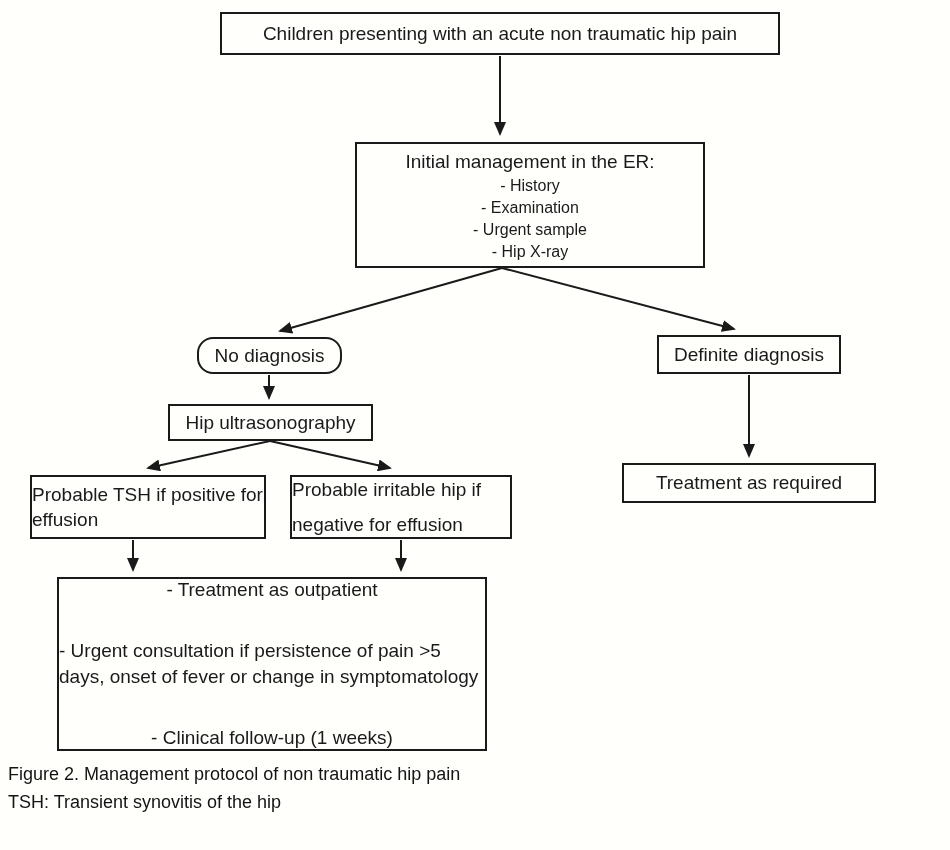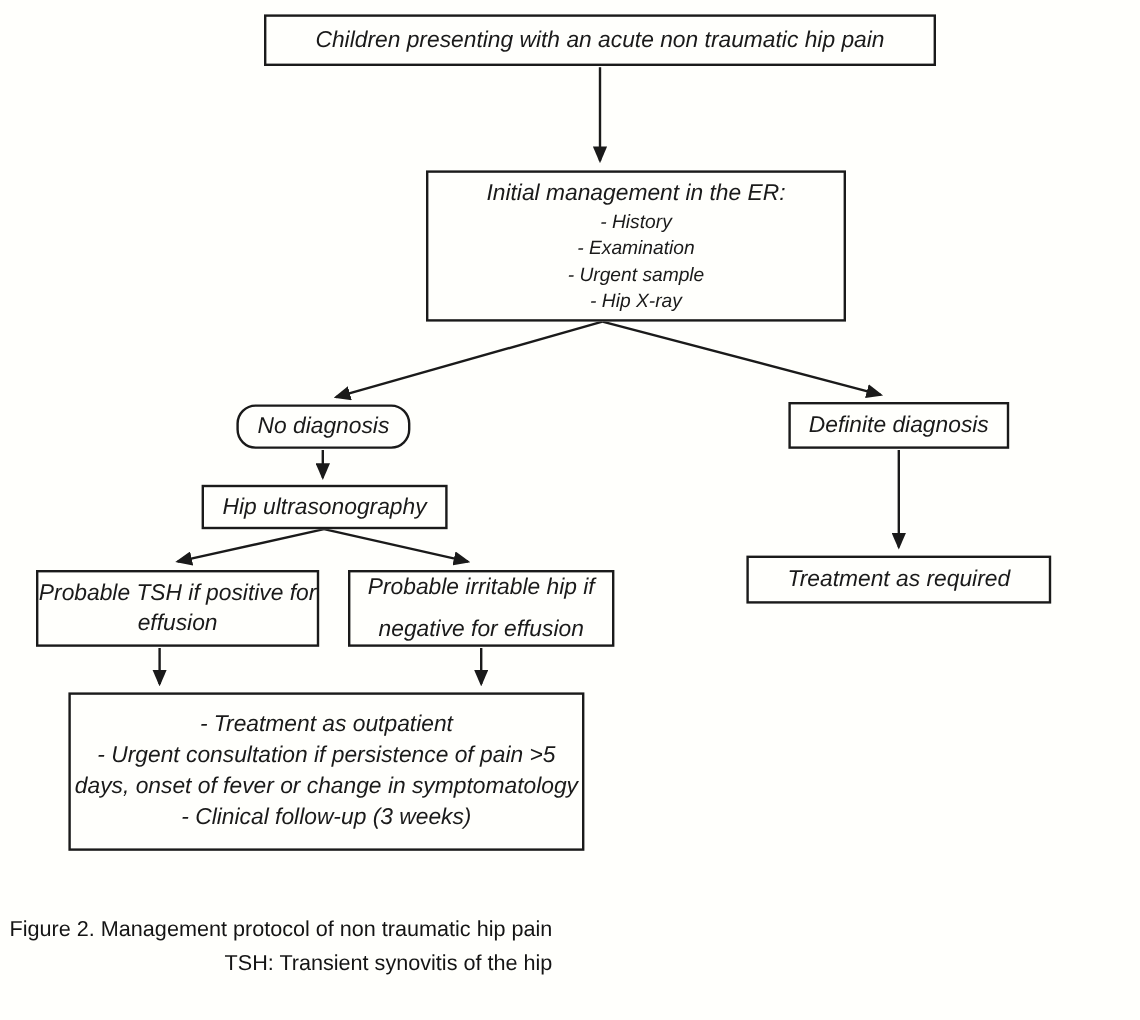--- a/index.html
+++ b/index.html
@@ -28,46 +28,44 @@
   }
   .node {
     position: absolute;
     box-sizing: border-box;
     border: 2px solid #1a1a1a;
     background: #fffffc;
     display: flex;
     flex-direction: column;
     align-items: center;
     justify-content: center;
-    text-align: center;
+    text-align: left;
     font-size: 19px;
     line-height: 24px;
-    font-style: italic;
   }
   .node-root        { left: 220px; top: 12px;  width: 560px; height: 43px; }
   .node-er          { left: 355px; top: 142px; width: 350px; height: 126px; padding-top: 2px; }
   .node-er .er-title { font-size: 19px; line-height: 26px; }
   .node-er .er-item  { font-size: 16px; line-height: 22px; }
   .node-nodiag      { left: 197px; top: 337px; width: 145px; height: 37px; border-radius: 16px; }
   .node-defdiag     { left: 657px; top: 335px; width: 184px; height: 39px; }
   .node-hipus       { left: 168px; top: 404px; width: 205px; height: 37px; }
   .node-probtsh     { left: 30px;  top: 475px; width: 236px; height: 64px; line-height: 25px; }
   .node-probirr     { left: 290px; top: 475px; width: 222px; height: 64px; line-height: 35px; }
   .node-treatreq    { left: 622px; top: 463px; width: 254px; height: 40px; }
-  .node-outpatient  { left: 57px;  top: 577px; width: 430px; height: 132px; padding: 4px 0; }
+  .node-outpatient  { left: 57px;  top: 577px; width: 430px; height: 174px; padding: 4px 0; gap: 35px; }
   .node-outpatient .op-item { font-size: 19px; line-height: 26px; }
   .caption {
     position: absolute;
     left: 8px;
     top: 760px;
     font-size: 18px;
     line-height: 28px;
     white-space: nowrap;
     color: #141414;
-    text-align: right;
   }
 </style>
 </head>
 <body>
 
 <div class="stage">
 
   <svg class="arrows" width="950" height="850">
     <defs>
       <marker id="ah" markerWidth="7" markerHeight="6" refX="6" refY="3" orient="auto">
@@ -126,21 +124,21 @@
     <span>Probable irritable hip if negative for effusion</span>
   </div>
 
   <div class="node node-treatreq">
     <span>Treatment as required</span>
   </div>
 
   <div class="node node-outpatient">
     <div class="op-item">- Treatment as outpatient</div>
     <div class="op-item">- Urgent consultation if persistence of pain &gt;5 days, onset of fever or change in symptomatology</div>
-    <div class="op-item">- Clinical follow-up (3 weeks)</div>
+    <div class="op-item">- Clinical follow-up (1 weeks)</div>
   </div>
 
   <div class="caption">
     <div>Figure 2. Management protocol of non traumatic hip pain</div>
     <div>TSH: Transient synovitis of the hip</div>
   </div>
 
 </div>
 
 </body></html>

